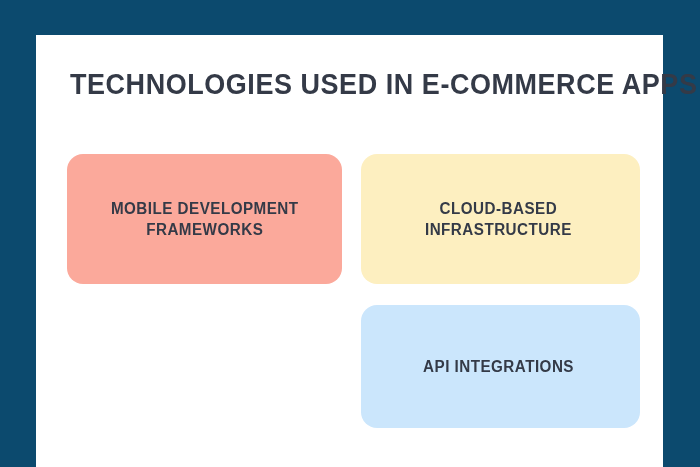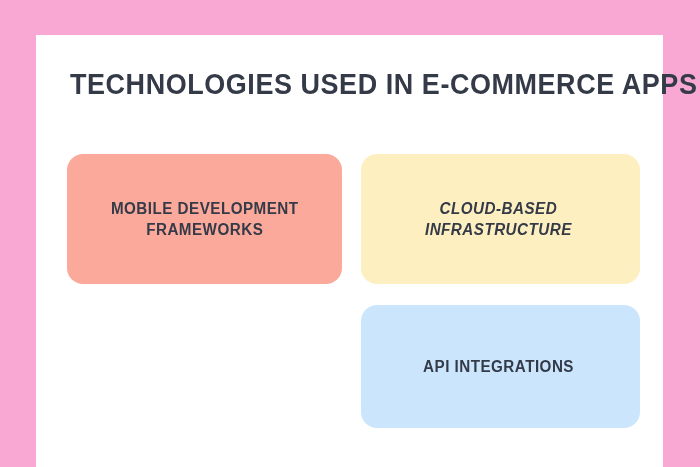--- a/index.html
+++ b/index.html
@@ -10,21 +10,21 @@
     width: 700px;
     height: 467px;
     overflow: hidden;
     font-family: "Liberation Sans", sans-serif;
   }
 
   #infographic {
     position: relative;
     width: 700px;
     height: 467px;
-    background: #f9a8d4;
+    background: #0c4a6e;
     box-sizing: border-box;
   }
 
   #panel {
     position: absolute;
     left: 36px;
     top: 35px;
     width: 627px;
     height: 432px;
     background: #FFFFFF;
@@ -77,21 +77,21 @@
     letter-spacing: 0.5px;
     line-height: 21px;
     color: #343A47;
     text-transform: uppercase;
     text-align: center;
     transform: scaleX(0.95);
     white-space: pre-line;
   }
 
   .card-1 { grid-column: 1; grid-row: 1; }
-  .card-2 { grid-column: 2; grid-row: 1; font-style: italic; }
+  .card-2 { grid-column: 2; grid-row: 1; }
   .card-3 { grid-column: 1; grid-row: 2; }
   .card-4 { grid-column: 2; grid-row: 2; }
 
   .card-2 .card-label,
   .card-4 .card-label { transform: scaleX(0.95) translateX(-2px); }
 </style>
 </head>
 <body>
 
 <div id="infographic">

